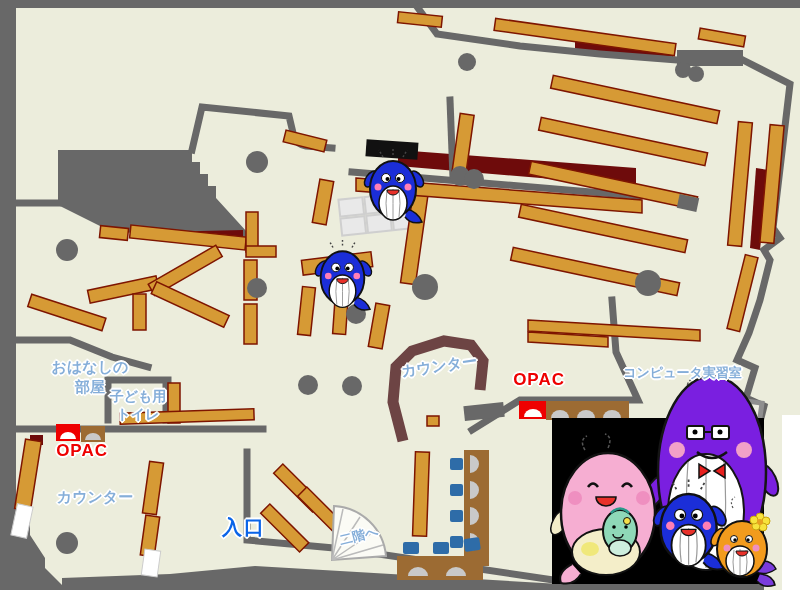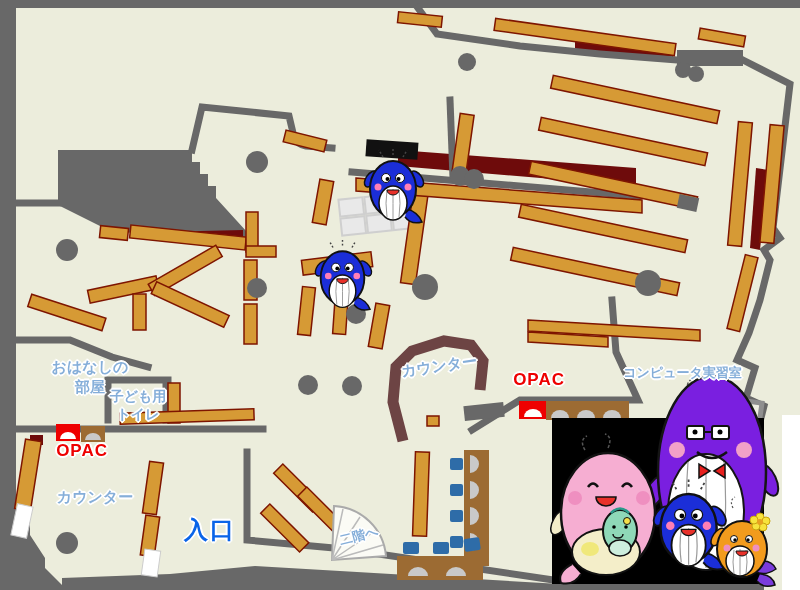--- a/index.html
+++ b/index.html
@@ -4,21 +4,21 @@
 <style>
   html,body{margin:0;padding:0;background:#fff;}
   .stage{position:relative;width:800px;height:590px;overflow:hidden;
          font-family:Liberation Sans, sans-serif;}
   .stage svg{position:absolute;left:0;top:0;}
   .maplabel{position:absolute;font-weight:bold;color:var(--label_blue);
     text-align:center;white-space:pre-line;line-height:1.3;
     text-shadow:-2px 0 0 #fff,2px 0 0 #fff,0 -2px 0 #fff,0 2px 0 #fff,
                -1px -1px 0 #fff,1px -1px 0 #fff,-1px 1px 0 #fff,1px 1px 0 #fff;}
   .opac{color:var(--opac_red);font-size:17px;letter-spacing:1px;text-align:right;}
-  .entrance{color:var(--entrance_blue);font-size:24px;letter-spacing:2px;}
+  .entrance{color:var(--entrance_blue);font-size:20px;letter-spacing:2px;margin-left:34px;}
 </style>
 </head>
 <body>
 
 <div class="stage">
 <svg width="800" height="590" viewBox="0 0 800 590">
 
   <rect x="0" y="0" width="800" height="590" fill="var(--floor)"></rect>
 
   <g fill="var(--wall)">

